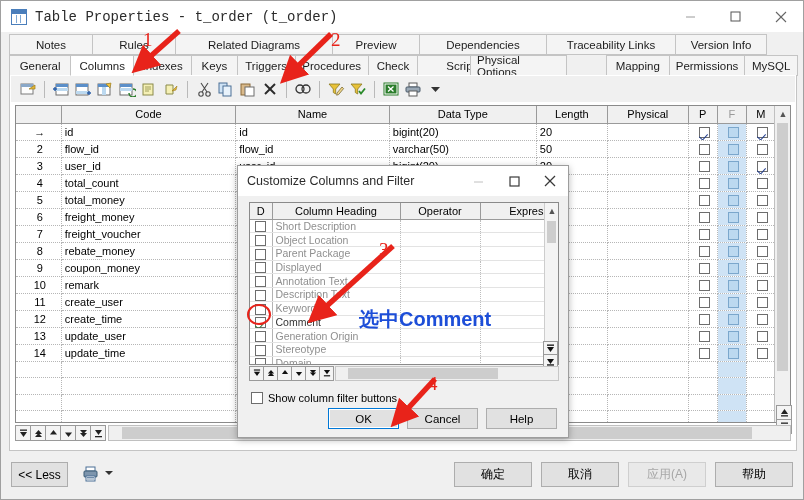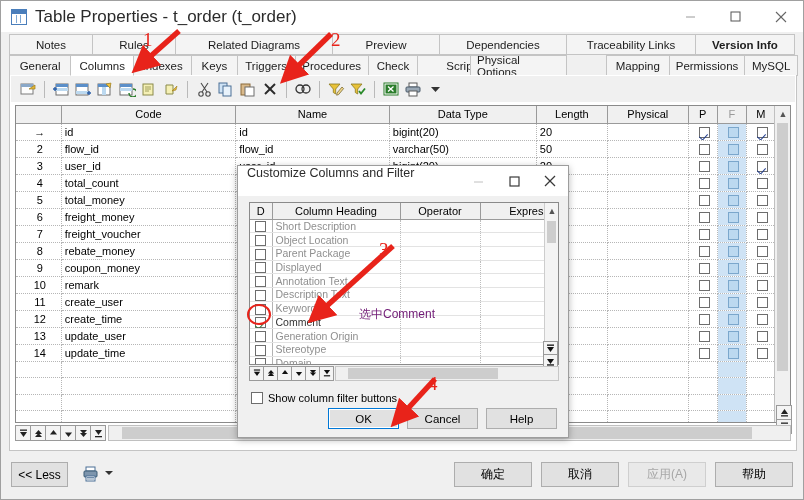--- a/index.html
+++ b/index.html
@@ -33,21 +33,21 @@
   }
   .title-icon::before {
     content: ""; position: absolute; left: 0; top: 0; right: 0; height: 4px;
     background: #4a7ebb;
   }
   .title-icon::after {
     content: ""; position: absolute; left: 4px; top: 5px; bottom: 1px; width: 1px;
     background: #7fa8d4;
     box-shadow: 4px 0 0 #7fa8d4, 0 3px 0 -0.5px #7fa8d4;
   }
-  .title-text { font-size: 17px; color: #2b2b2b; }
+  .title-text { font-size: 14px; color: #2b2b2b; font-family: Liberation Mono, monospace; }
   .win-btns { margin-left: auto; display: flex; height: 31px; }
   .win-btn {
     width: 45px; height: 31px; display: flex; align-items: center; justify-content: center;
     color: #6a6a6a; font-size: 13px;
   }
   .win-btn svg { display: block; }
 
   
   .tabstrip {
     position: absolute; left: 8px; top: 33px; width: 788px; height: 42px;
@@ -185,21 +185,21 @@
   .cmd-right { position: absolute; right: 10px; top: 11px; display: flex; gap: 9px; }
   .cmd-right .btn { width: 78px; height: 25px; }
 
   
   .dialog {
     position: absolute; left: 236px; top: 164px; width: 332px; height: 273px;
     background: #f0f0f0; border: 1px solid #9d9d9d;
     box-shadow: 0 2px 7px rgba(0,0,0,.28);
     z-index: 50;
   }
-  .dlg-title { height: 30px; background: #ffffff; display: flex; align-items: flex-start; }
+  .dlg-title { height: 30px; background: #ffffff; display: flex; align-items: center; }
   .dlg-title-text { margin-left: 9px; font-size: 12.5px; color: #2b2b2b; }
   .dlg-btns { margin-left: auto; display: flex; }
   .dlg-wb { width: 36px; height: 30px; display: flex; align-items: center; justify-content: center; color: #5e5e5e; }
   .dlg-body { position: absolute; left: 0; top: 30px; right: 0; bottom: 0; background: #f0f0f0; }
 
   .dlglist {
     position: absolute; left: 11px; top: 6px; width: 310px; height: 163px;
     border: 1px solid #8a8a8a; background: #fff; overflow: hidden;
   }
   table.dgrid { border-collapse: collapse; table-layout: fixed; width: 294px; }
@@ -238,21 +238,21 @@
   .dlg-chk { width: 12px; height: 12px; border: 1px solid #6d6d6d; background: #fff; }
   .dlg-chk-label { font-size: 11px; color: #000; }
 
   .dlg-footer { position: absolute; right: 11px; bottom: 8px; display: flex; gap: 8px; padding-left: 32px; }
   .dlg-footer .btn { width: 71px; height: 21px; font-size: 11.5px; }
   .btn.default { border: 1px solid #0078d7; box-shadow: inset 0 0 0 1px #fff; }
 
   
   .anno { position: absolute; z-index: 90; pointer-events: none; }
   .anno-num { color: #e8231a; font-size: 19px; font-family: "Liberation Serif", serif; font-weight: normal; }
-  .anno-cn { color: #701a75; font-size: 12px; font-weight: normal; }
+  .anno-cn { color: #1d4ed8; font-size: 20px; font-weight: bold; }
   .ann-circle {
     position: absolute; z-index: 90; border: 2.6px solid #e8231a; border-radius: 50%;
   }
 </style>
 </head>
 <body>
 
 <div id="app">
 
   <div class="titlebar">
@@ -276,24 +276,24 @@
           </svg>
       </div>
     </div>
   </div>
 
   <div class="tabstrip">
     <div class="tabrow row1" id="tabrow1">
         <div class="tab" style="width: 84px;">Notes</div>
         <div class="tab" style="width: 84px;">Rules</div>
         <div class="tab" style="width: 158px;">Related Diagrams</div>
-        <div class="tab" style="width: 108px;">Preview</div>
+        <div class="tab" style="width: 88px;">Preview</div>
         <div class="tab" style="width: 128px;">Dependencies</div>
         <div class="tab" style="width: 130px;">Traceability Links</div>
-        <div class="tab" style="width: 100px; font-weight: bold;">Version Info</div>
+        <div class="tab" style="width: 92px;">Version Info</div>
       </div>
     <div class="tabrow row2" id="tabrow2">
         <div class="tab" style="width: 70px;">General</div>
         <div class="tab active" style="width: 72px;">Columns</div>
         <div class="tab" style="width: 66px;">Indexes</div>
         <div class="tab" style="width: 52px;">Keys</div>
         <div class="tab" style="width: 66px;">Triggers</div>
         <div class="tab" style="width: 84px;">Procedures</div>
         <div class="tab" style="width: 56px;">Check</div>
         <div class="tab" style="width: 54px; padding-left: 40px;">Script</div>

